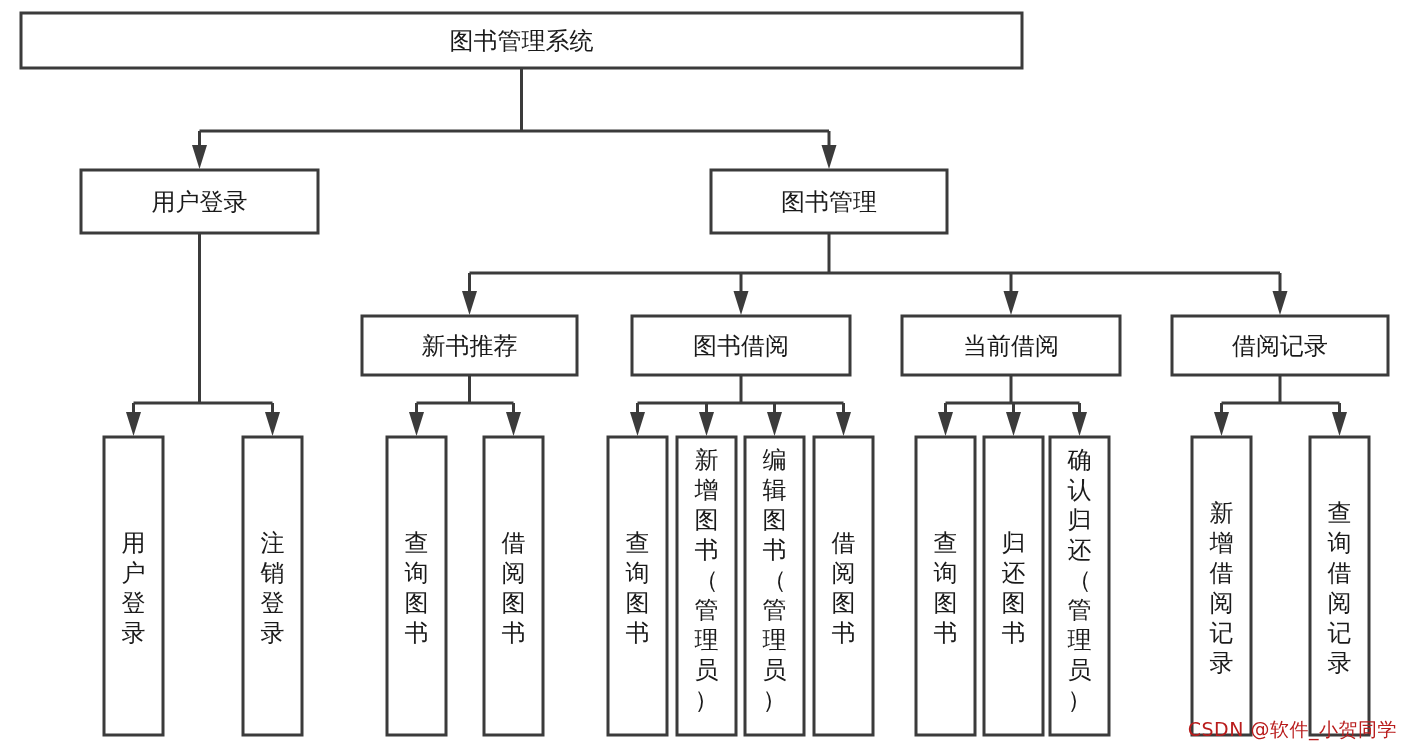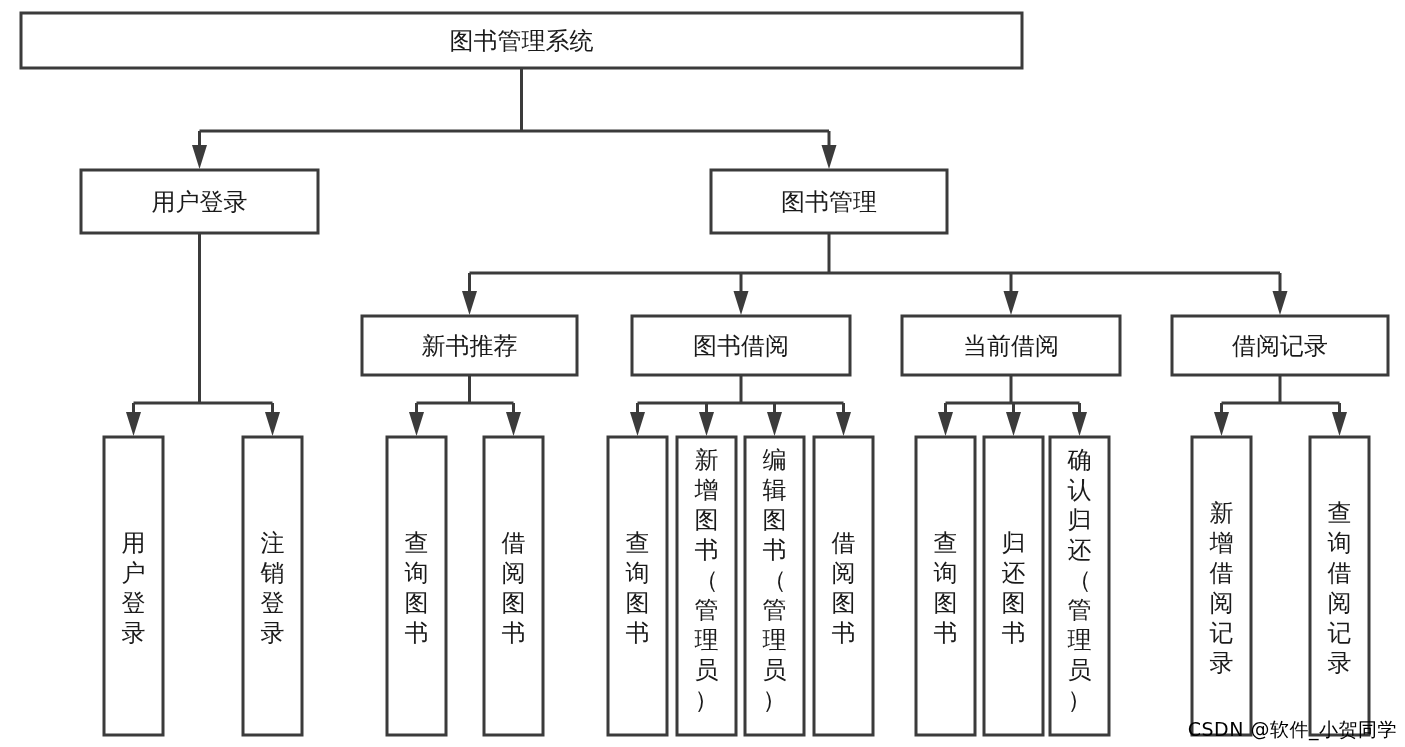--- a/index.html
+++ b/index.html
@@ -5,21 +5,21 @@
   html,body{margin:0;padding:0;background:#ffffff;}
   body{width:1405px;height:747px;font-family:"DejaVu Sans","Liberation Sans",sans-serif;}
   #stage{position:relative;width:1405px;height:747px;overflow:hidden;background:#fff;}
   svg.diagram{position:absolute;left:0;top:0;width:1405px;height:747px;}
   .box-rect{fill:#ffffff;stroke:#3b3b3b;stroke-width:3;}
   .conn{stroke:#3b3b3b;stroke-width:3;fill:none;stroke-linecap:butt;}
   .arrow-head{fill:#3b3b3b;}
   .node-label{fill:#1a1a1a;font-family:"DejaVu Sans","Liberation Sans",sans-serif;}
   .lbl-h{font-size:24px;text-anchor:middle;dominant-baseline:middle;}
   .lbl-v{font-size:24px;text-anchor:middle;}
-  .watermark{position:absolute;right:8px;bottom:4px;font-size:19px;color:#000000;
+  .watermark{position:absolute;right:8px;bottom:4px;font-size:19px;color:#b91c1c;
     font-family:"DejaVu Sans","Liberation Sans",sans-serif;white-space:nowrap;letter-spacing:0.5px;}
 </style>
 </head>
 <body>
 
 <div id="stage">
   <svg class="diagram" viewBox="0 0 1405 747">
     <g id="connector-layer">
         <path class="conn" d="M 521.5 68 L 521.5 131"></path>
         <path class="conn" d="M 199.5 131 L 829 131"></path>

